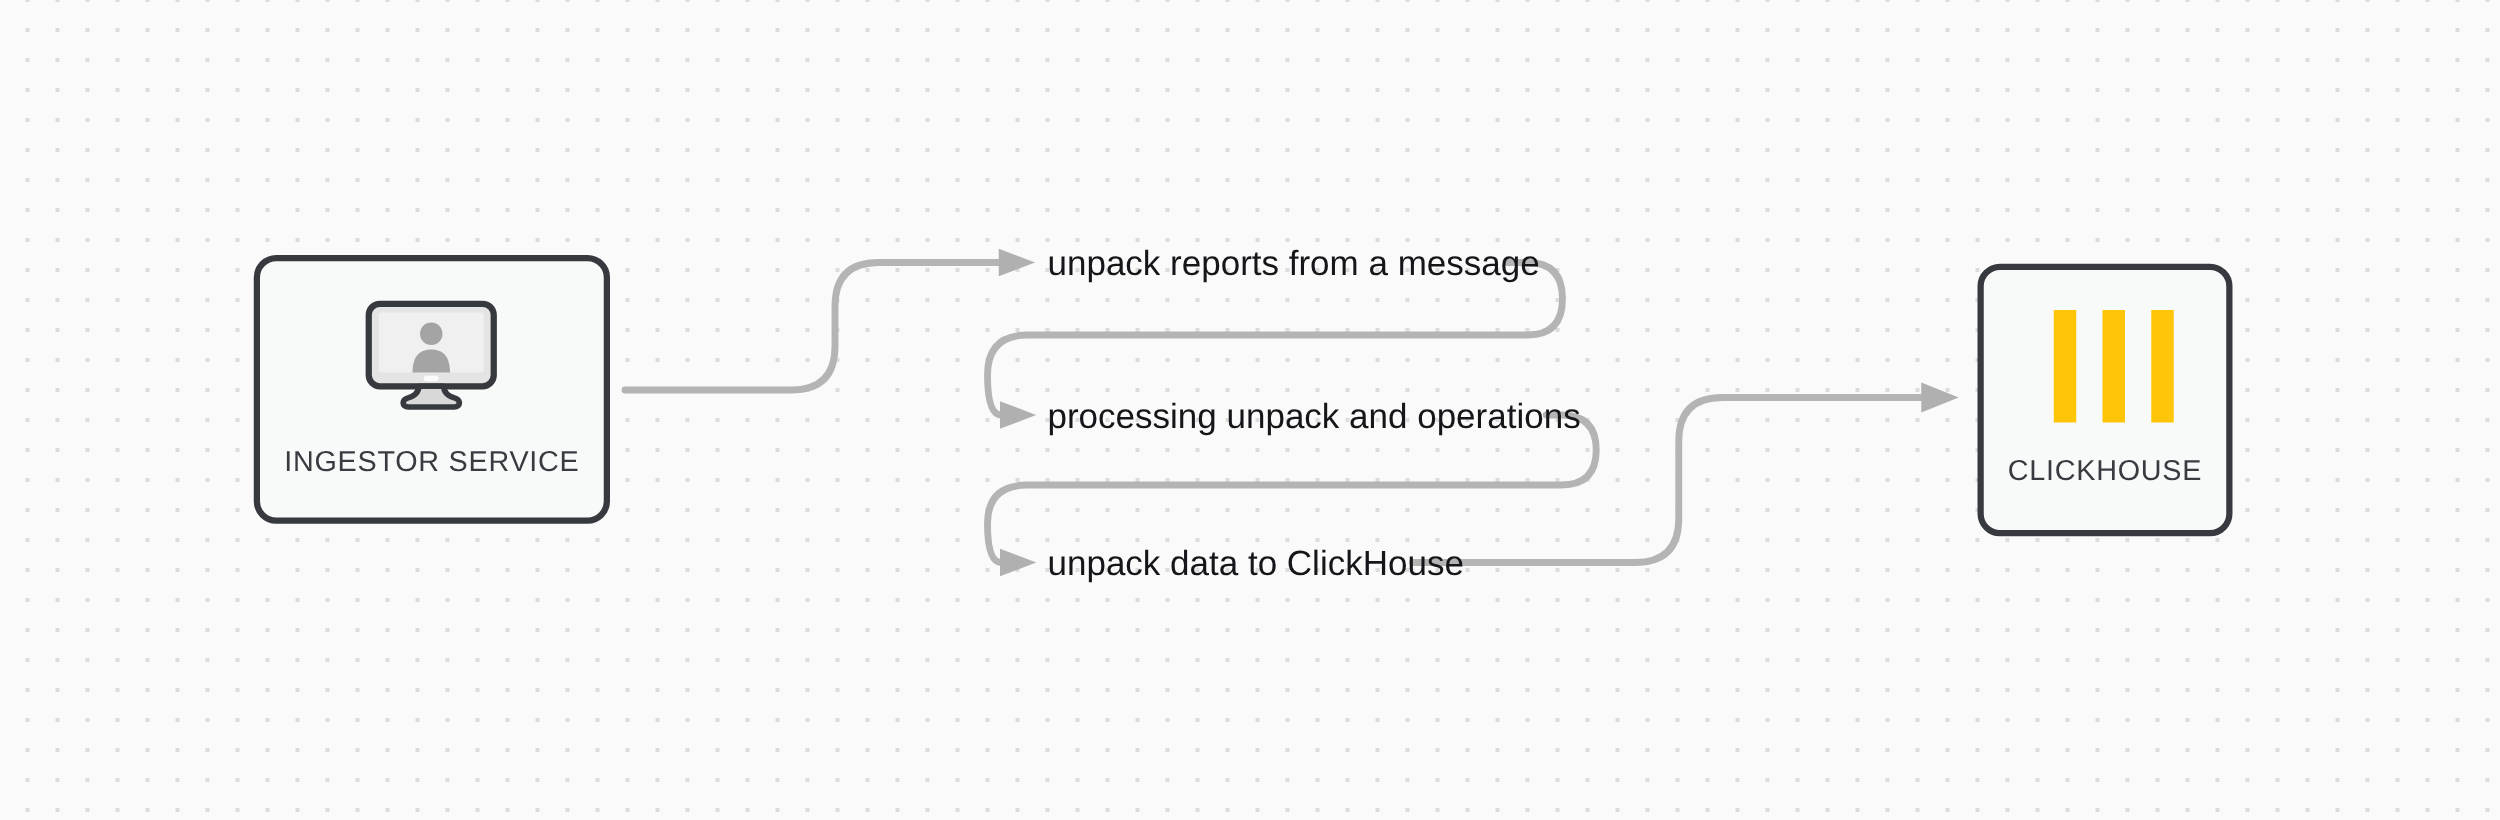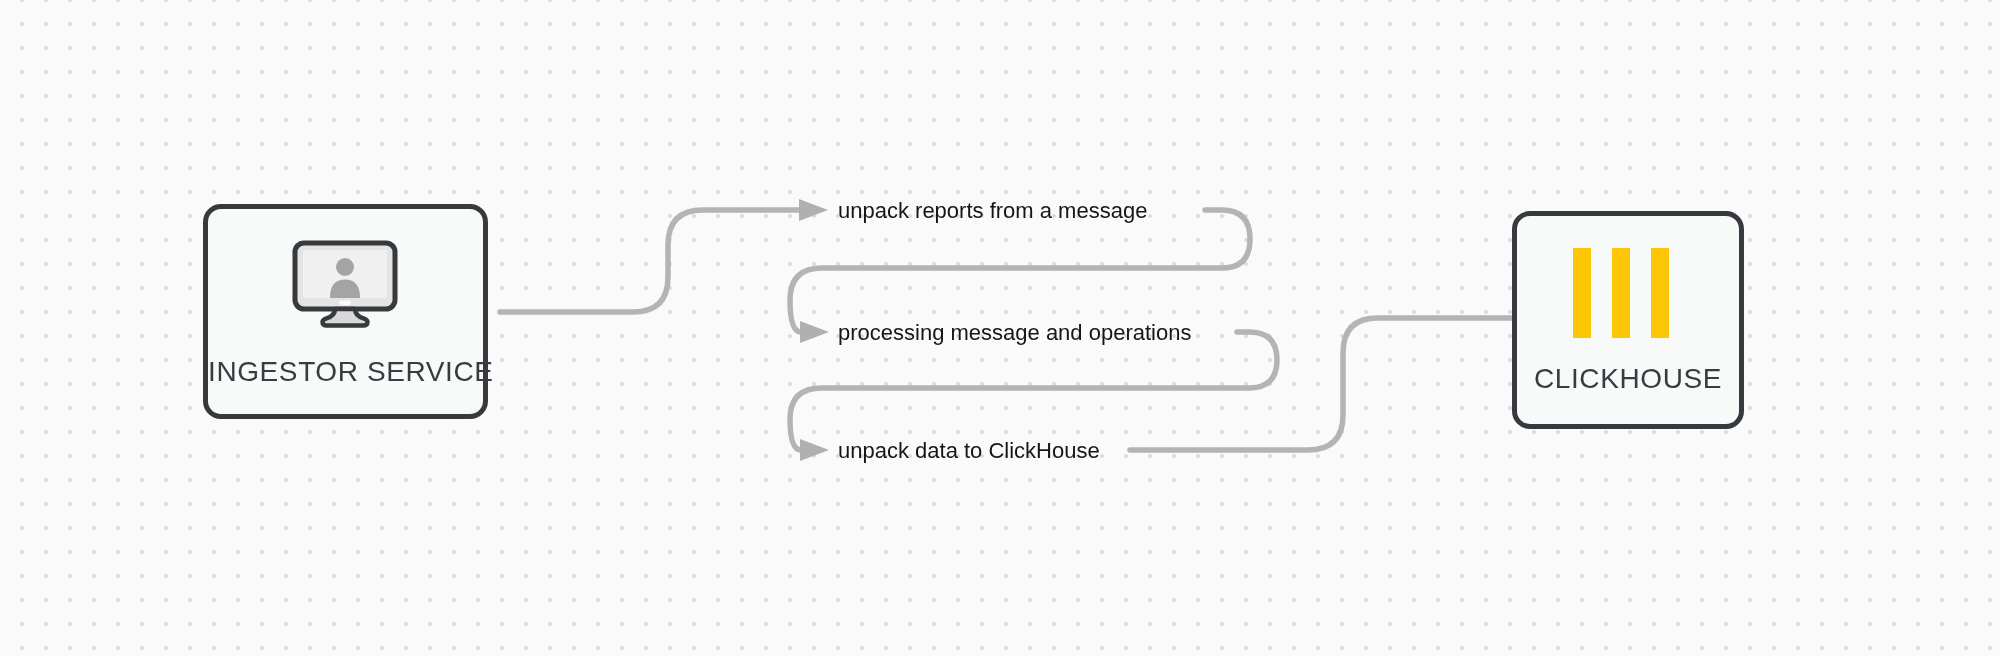--- a/index.html
+++ b/index.html
@@ -33,29 +33,29 @@
     box-sizing: border-box;
     background: #f8f9f9;
     border: 5px solid #36393d;
     border-radius: 18px;
   }
   .node-ingestor {
     left: 203px; top: 204px;
     width: 285px; height: 215px;
   }
   .node-clickhouse {
-    left: 1512px; top: 211px;
-    width: 232px; height: 218px;
+    left: 1582px; top: 211px;
+    width: 204px; height: 218px;
   }
   .node-label {
     position: absolute;
     left: 0; right: 0;
     top: 147px;
     text-align: center;
-    font-size: 28px;
+    font-size: 23px;
     letter-spacing: 0.6px;
     color: #383c41;
     white-space: nowrap;
   }
   .monitor-icon {
     position: absolute;
     left: 84px; top: 31px;
   }
   .ch-bars {
     position: absolute;
@@ -64,21 +64,21 @@
     display: flex;
     justify-content: space-between;
   }
   .ch-bar {
     width: 18px; height: 90px;
     background: #ffc609;
   }
   .step-label {
     position: absolute;
     transform: translateY(-50%);
-    font-size: 22px;
+    font-size: 28px;
     color: #141619;
     white-space: nowrap;
   }
   .step-1 { left: 838px; top: 211px; }
   .step-2 { left: 838px; top: 333px; }
   .step-3 { left: 838px; top: 451px; }
 </style>
 </head>
 <body>
 
@@ -116,16 +116,16 @@
   <div class="node node-clickhouse">
     <div class="ch-bars">
       <div class="ch-bar"></div>
       <div class="ch-bar"></div>
       <div class="ch-bar"></div>
     </div>
     <div class="node-label">CLICKHOUSE</div>
   </div>
 
   <div class="step-label step-1">unpack reports from a message</div>
-  <div class="step-label step-2">processing message and operations</div>
+  <div class="step-label step-2">processing unpack and operations</div>
   <div class="step-label step-3">unpack data to ClickHouse</div>
 
 </div>
 
 </body></html>

